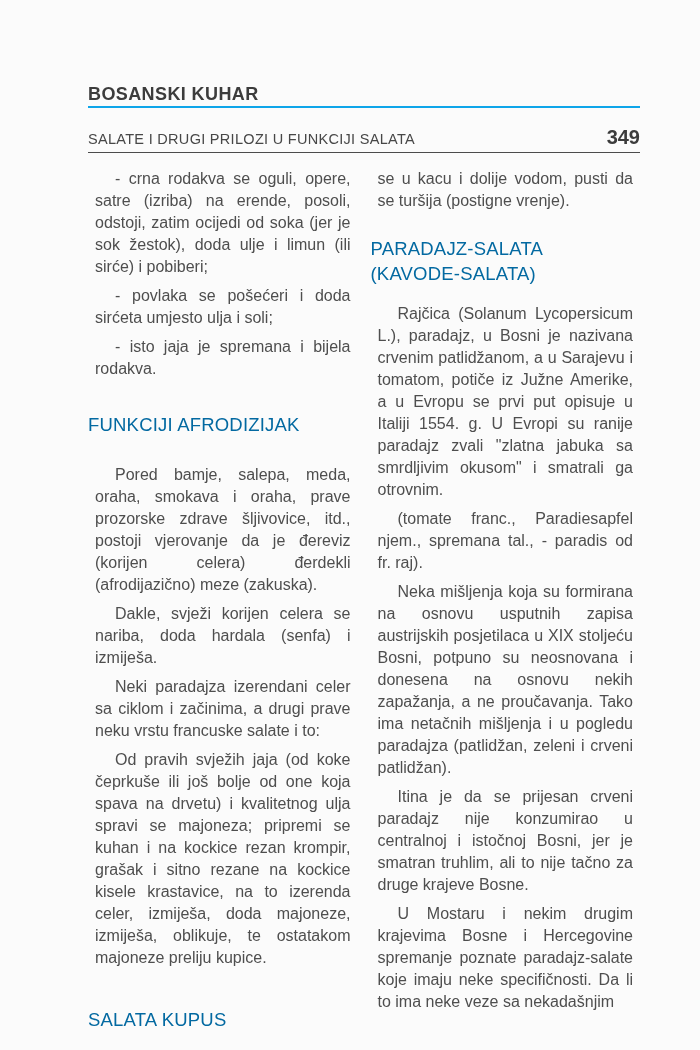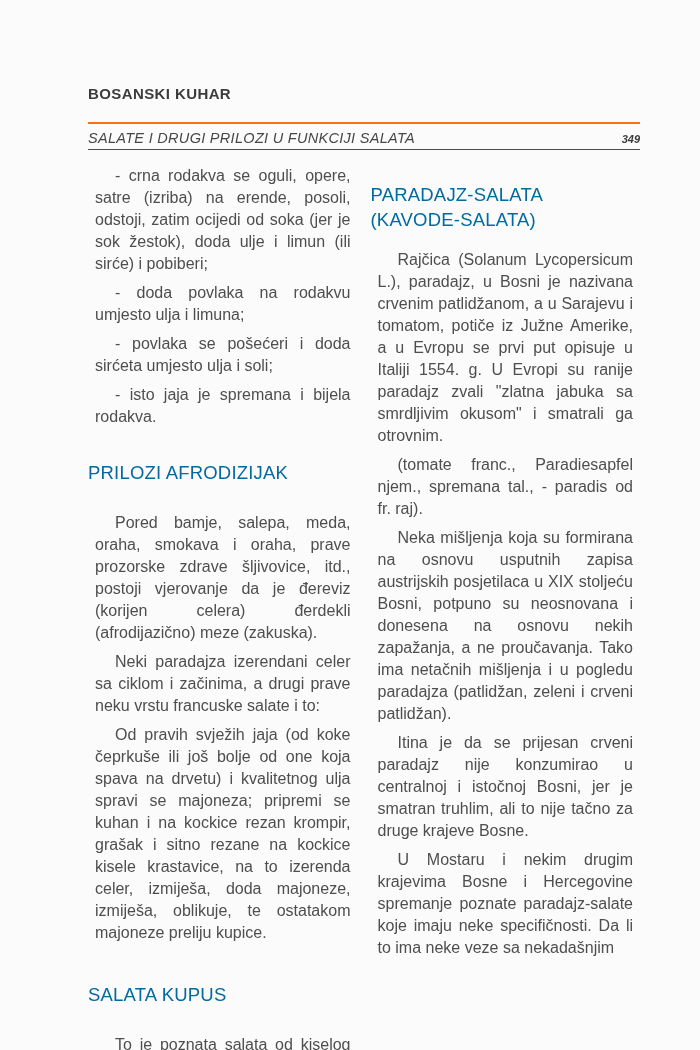--- a/index.html
+++ b/index.html
@@ -17,44 +17,43 @@
     color: #4e4e4e;
     box-sizing: border-box;
   }
   .content {
     position: absolute;
     left: 88px;
     top: 86px;
     width: 552px;
   }
   .book-title {
-    font-size: 15px;
+    font-size: 18px;
     line-height: 16px;
     font-weight: bold;
     letter-spacing: 0.4px;
     color: #3c3c3c;
-    padding-bottom: 20px;
-    border-bottom: 2px solid #f97316;
+    padding-bottom: 4px;
+    border-bottom: 2px solid #0ea5e9;
   }
   .header-row {
     display: flex;
     justify-content: space-between;
     align-items: baseline;
-    padding: 6px 0 3px 0;
+    padding: 18px 0 3px 0;
     border-bottom: 1.5px solid #4c4c4c;
-    font-style: italic;
   }
   .section-title {
     font-size: 14.5px;
     line-height: 16px;
     letter-spacing: 0.3px;
     color: #474747;
   }
   .page-number {
-    font-size: 11px;
+    font-size: 20px;
     font-weight: bold;
     color: #3c3c3c;
   }
   .columns {
     display: flex;
     gap: 13px;
     margin-top: 8px;
   }
   .col {
     width: 269.5px;
@@ -96,32 +95,33 @@
       <div class="header-row">
         <span class="section-title">SALATE I DRUGI PRILOZI U FUNKCIJI SALATA</span>
         <span class="page-number">349</span>
       </div>
     </header>
 
     <div class="columns">
 
       <div class="col">
         <p>- crna rodakva se oguli, opere, satre (izriba) na erende, posoli, odstoji, zatim ocijedi od soka (jer je sok žestok), doda ulje i limun (ili sirće) i pobiberi;</p>
-        <p>- doda povlaka na rodakvu umjesto ulja i limuna;</p>
         <p>- povlaka se pošećeri i doda sirćeta umjesto ulja i soli;</p>
         <p>- isto jaja je spremana i bijela rodakva.</p>
-        <h2 class="col-heading h-afrodizijak">PRILOZI AFRODIZIJAK</h2>
+        <h2 class="col-heading h-afrodizijak">FUNKCIJI AFRODIZIJAK</h2>
         <p>Pored bamje, salepa, meda, oraha, smokava i oraha, prave prozorske zdrave šljivovice, itd., postoji vjerovanje da je đereviz (korijen celera) đerdekli (afrodijazično) meze (zakuska).</p>
+        <p>Dakle, svježi korijen celera se nariba, doda hardala (senfa) i izmiješa.</p>
         <p>Neki paradajza izerendani celer sa ciklom i začinima, a drugi prave neku vrstu francuske salate i to:</p>
         <p>Od pravih svježih jaja (od koke čeprkuše ili još bolje od one koja spava na drvetu) i kvalitetnog ulja spravi se majoneza; pripremi se kuhan i na kockice rezan krompir, grašak i sitno rezane na kockice kisele krastavice, na to izerenda celer, izmiješa, doda majoneze, izmiješa, oblikuje, te ostatakom majoneze preliju kupice.</p>
         <h2 class="col-heading h-kupus">SALATA KUPUS</h2>
         <p>To je poznata salata od kiselog kupusa. Glavati (slatki) kupus se očisti, izvrti korijen, ubaci so, složi</p>
       </div>
 
       <div class="col">
+        <p class="noindent">se u kacu i dolije vodom, pusti da se turšija (postigne vrenje).</p>
         <h2 class="col-heading h-paradajz">PARADAJZ-SALATA
 (KAVODE-SALATA)</h2>
         <p>Rajčica (Solanum Lycopersicum L.), paradajz, u Bosni je nazivana crvenim patlidžanom, a u Sarajevu i tomatom, potiče iz Južne Amerike, a u Evropu se prvi put opisuje u Italiji 1554. g. U Evropi su ranije paradajz zvali "zlatna jabuka sa smrdljivim okusom" i smatrali ga otrovnim.</p>
         <p>(tomate franc., Paradiesapfel njem., spremana tal., - paradis od fr. raj).</p>
         <p>Neka mišljenja koja su formirana na osnovu usputnih zapisa austrijskih posjetilaca u XIX stoljeću Bosni, potpuno su neosnovana i donesena na osnovu nekih zapažanja, a ne proučavanja. Tako ima netačnih mišljenja i u pogledu paradajza (patlidžan, zeleni i crveni patlidžan).</p>
         <p>Itina je da se prijesan crveni paradajz nije konzumirao u centralnoj i istočnoj Bosni, jer je smatran truhlim, ali to nije tačno za druge krajeve Bosne.</p>
         <p>U Mostaru i nekim drugim krajevima Bosne i Hercegovine spremanje poznate paradajz-salate koje imaju neke specifičnosti. Da li to ima neke veze sa nekadašnjim</p>
       </div>
 
     </div>

